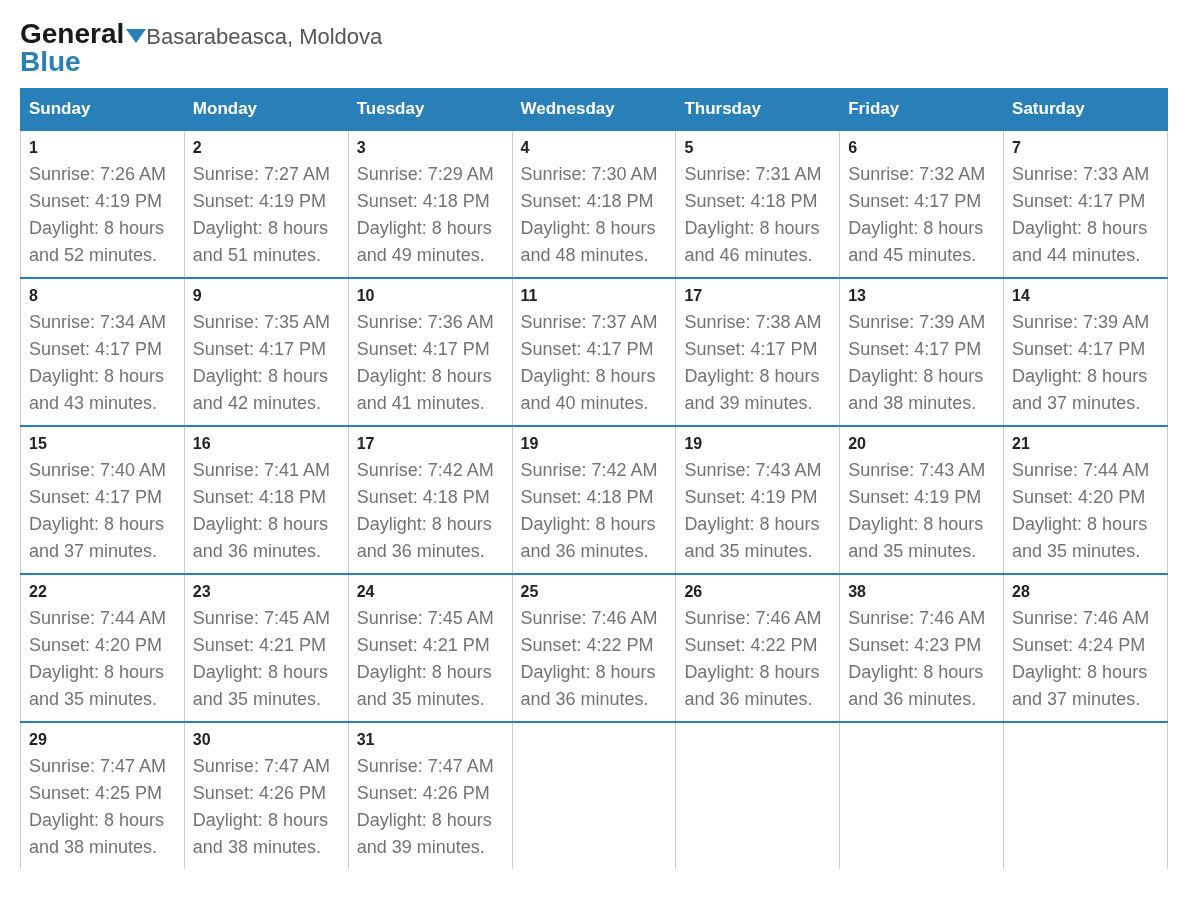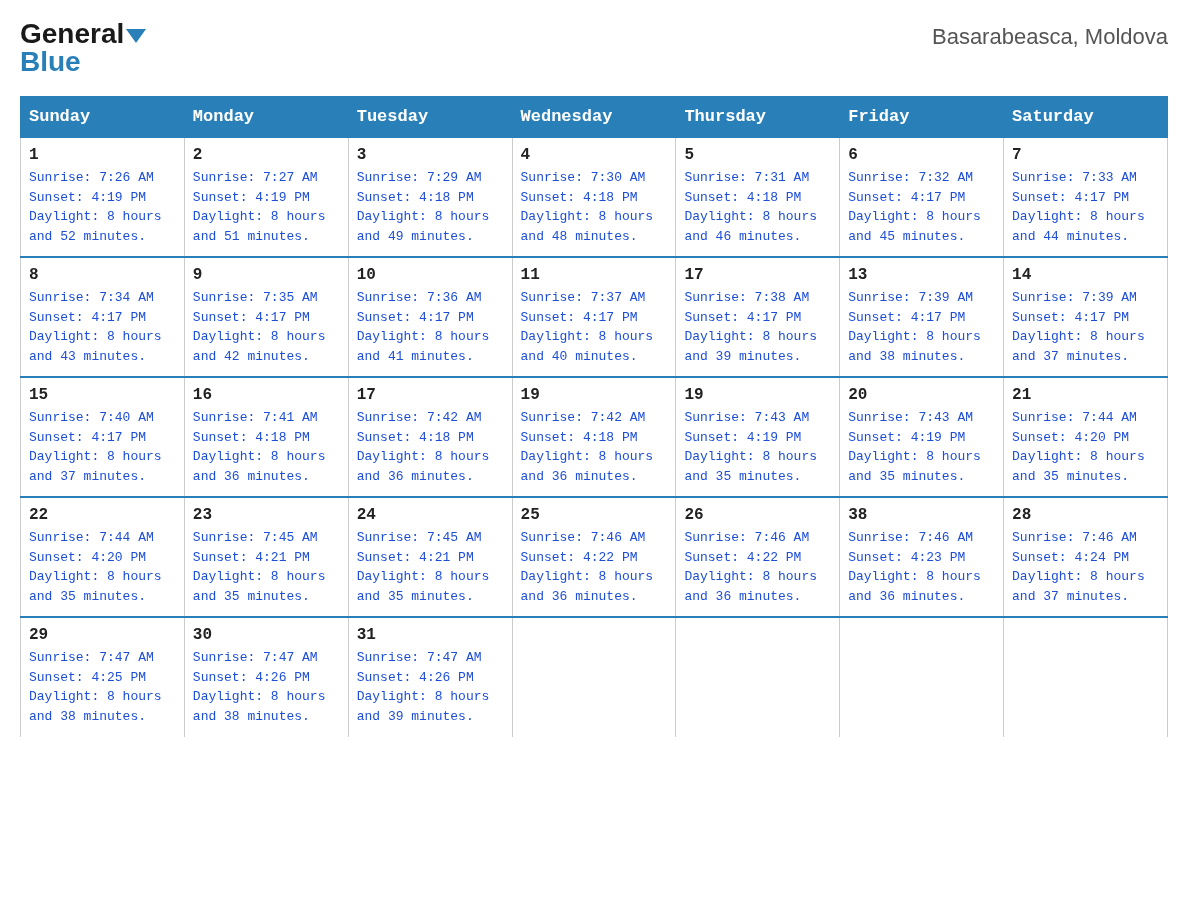--- a/index.html
+++ b/index.html
@@ -5,23 +5,22 @@
     * { margin: 0; padding: 0; box-sizing: border-box; }
     body {
       font-family: Arial, sans-serif;
       background: #fff;
       width: 1188px;
       min-height: 918px;
       padding: 20px;
     }
     .header {
       display: flex;
-      justify-content: space-between;
       align-items: flex-start;
-      margin-bottom: 20px;
+      margin-bottom: 12px;
     }
     .logo {
       display: flex;
       flex-direction: column;
       align-items: flex-start;
     }
     .logo-text {
       font-size: 28px;
       font-weight: bold;
       color: #1a1a1a;
@@ -49,21 +48,20 @@
     }
     .subtitle {
       font-size: 22px;
       color: #555;
       margin-top: 4px;
     }
     table {
       width: 100%;
       border-collapse: collapse;
       table-layout: fixed;
-      font-family: Liberation Mono, monospace;
     }
     thead tr {
       background-color: #2980b9;
       color: #fff;
     }
     thead th {
       padding: 10px 8px;
       font-size: 17px;
       font-weight: bold;
       text-align: left;
@@ -84,22 +82,22 @@
     tbody td:first-child {
       border-left: 1px solid #ccc;
     }
     .day-number {
       font-size: 16px;
       font-weight: bold;
       display: block;
       margin-bottom: 4px;
     }
     .day-info {
-      font-size: 13px;
-      color: #1d4ed8;
+      font-size: 18px;
+      color: #737373;
       line-height: 1.5;
     }
     .empty-cell {
       background: #fff;
     }
   </style>
 </head>
 <body>
 
 <div class="header">

